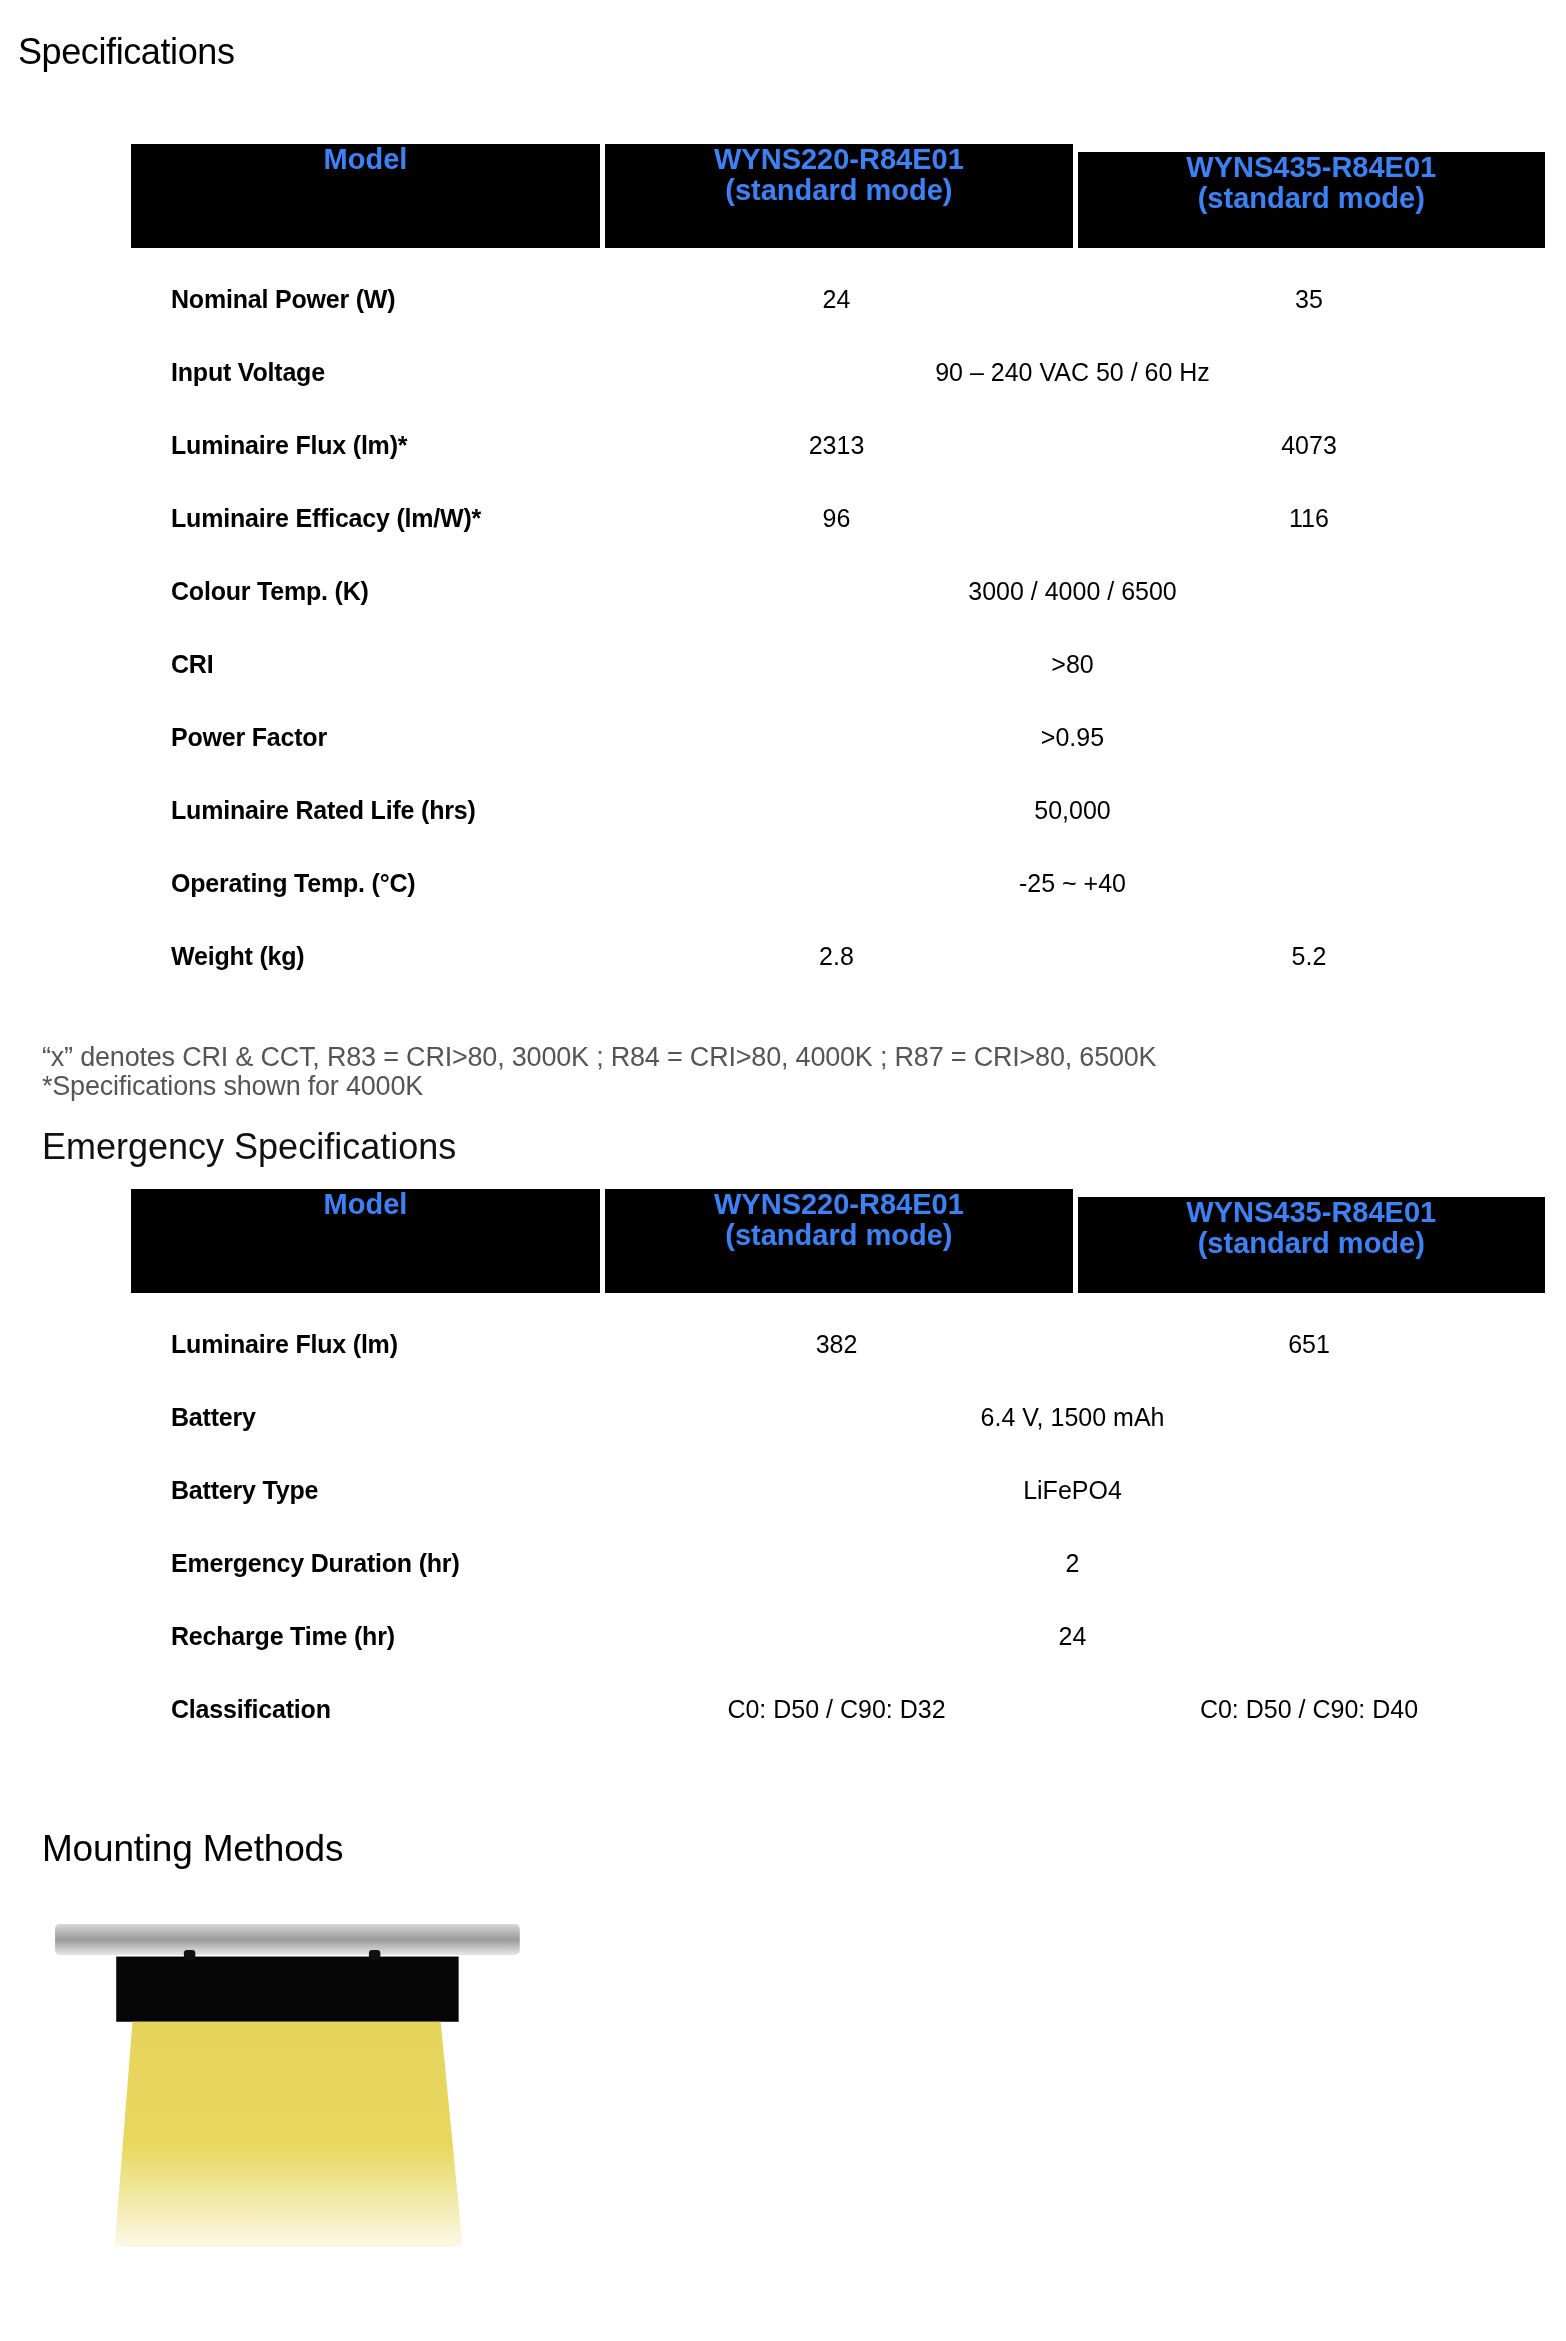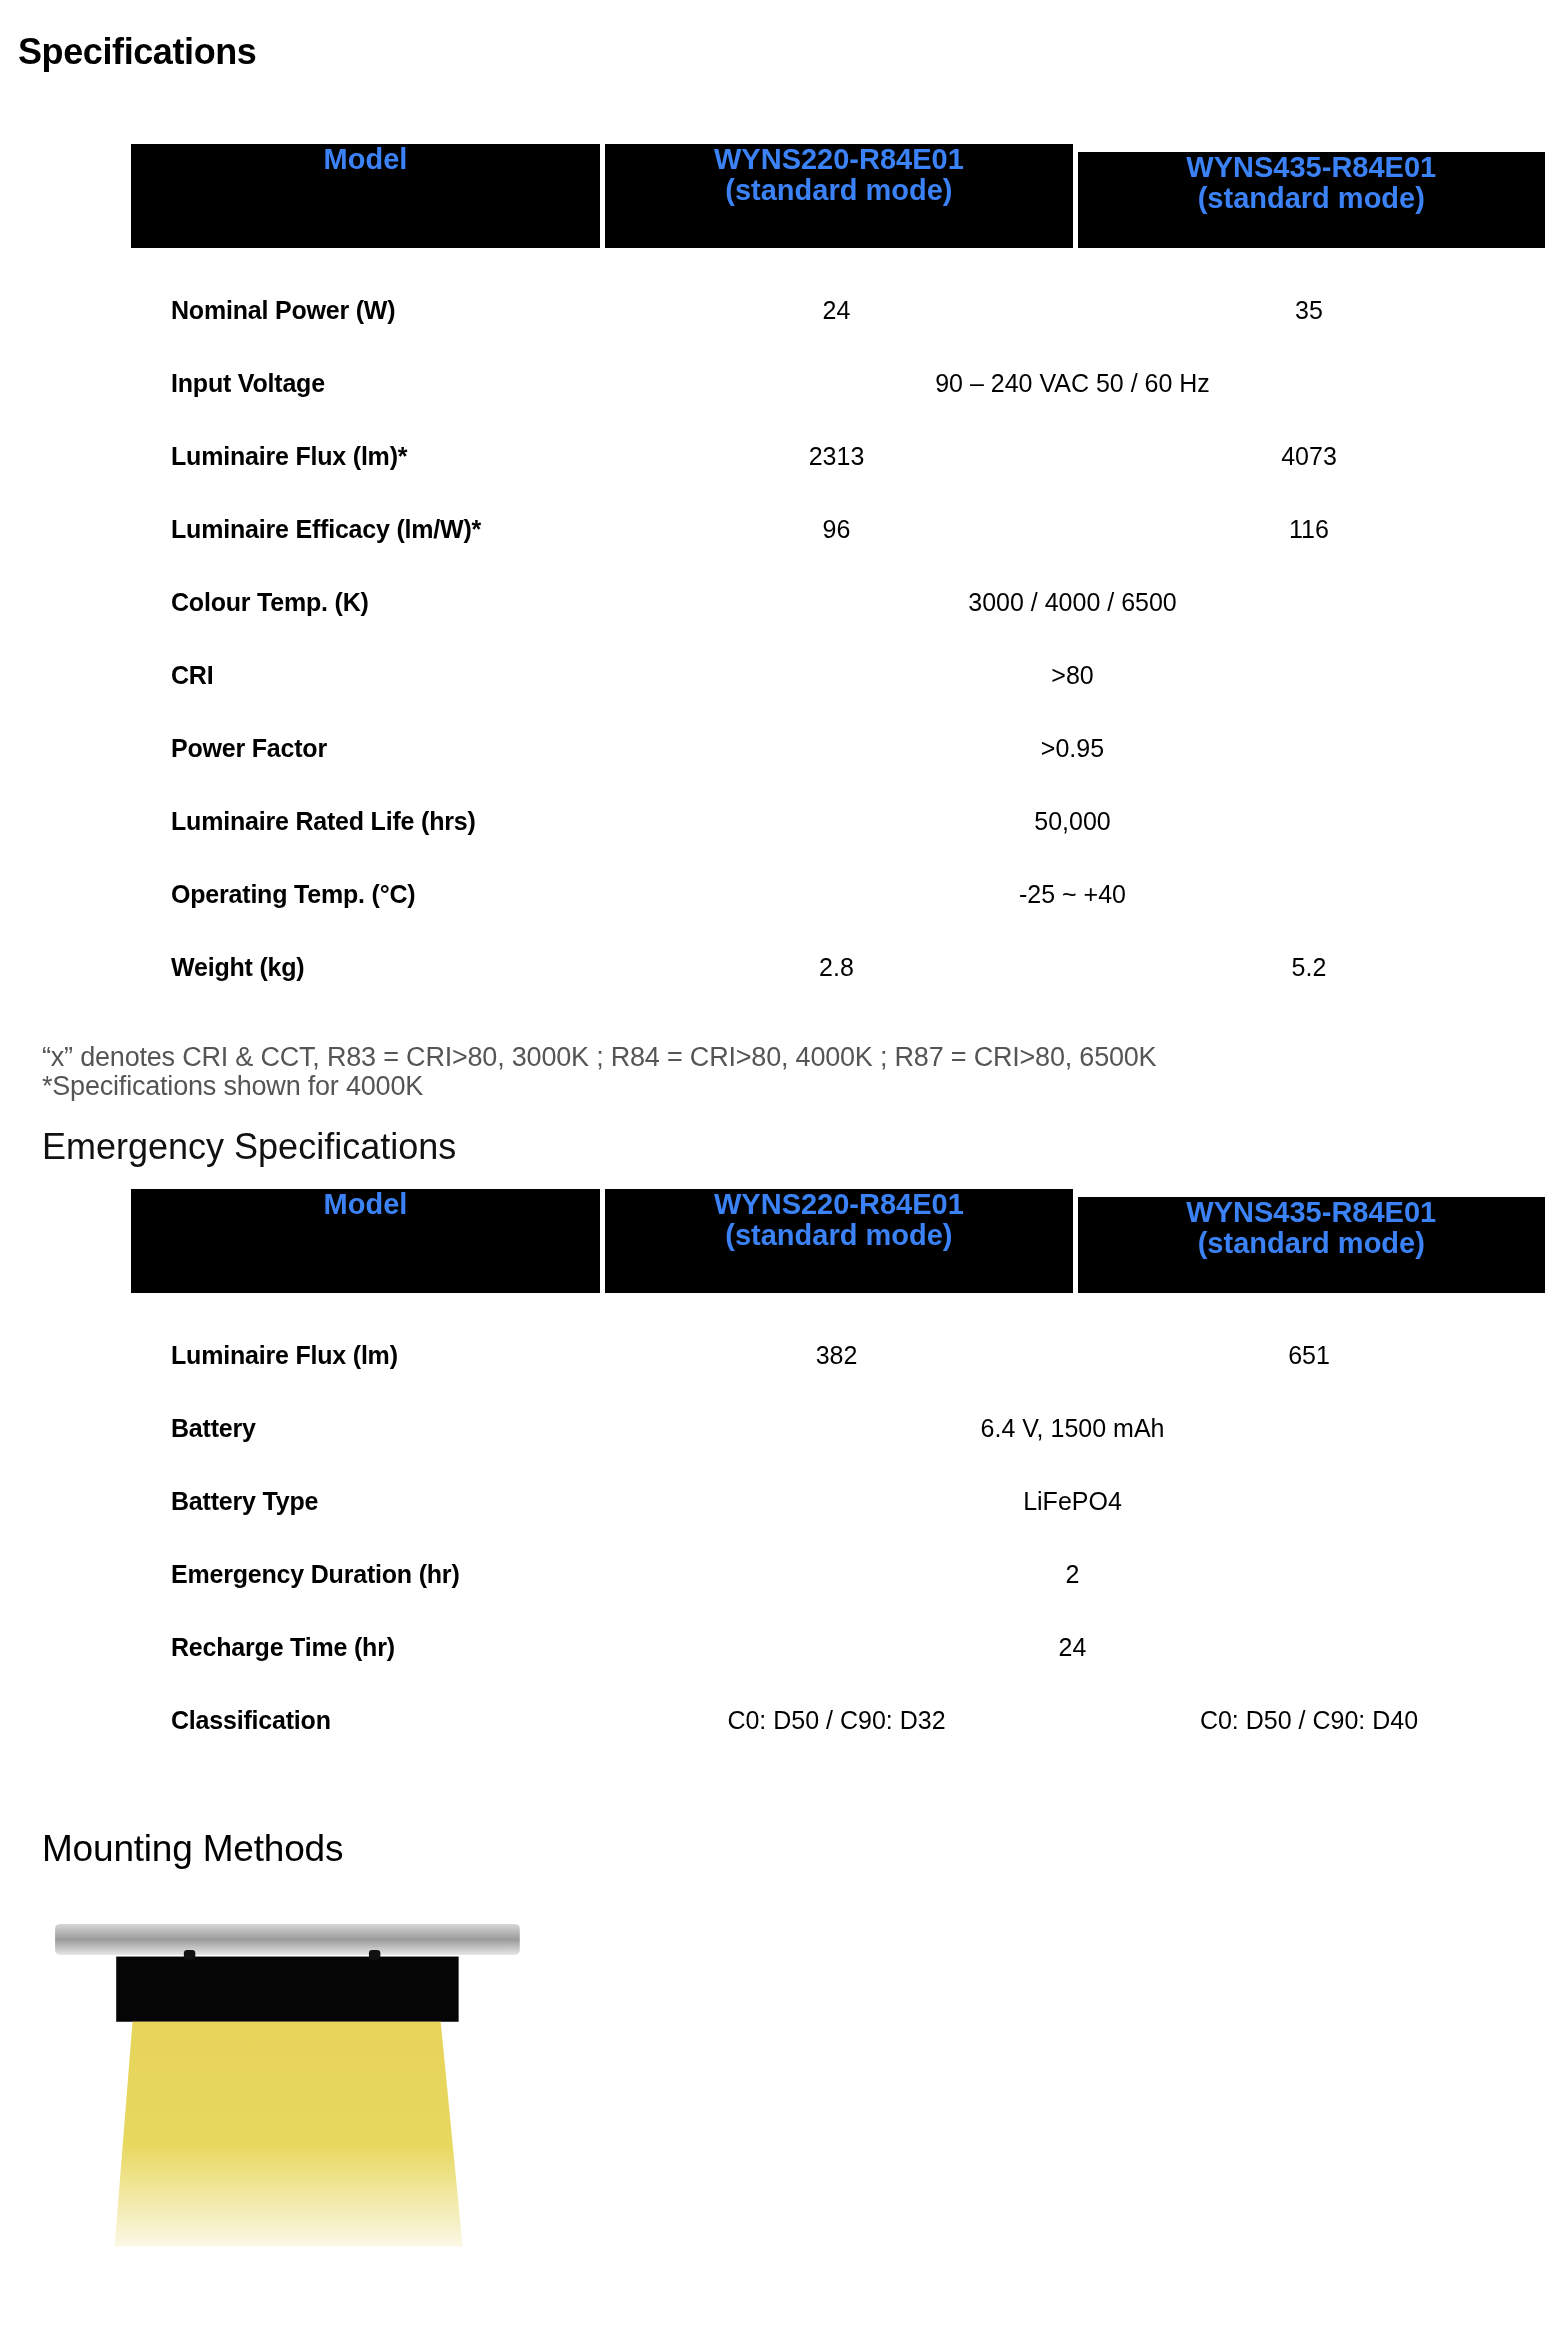--- a/index.html
+++ b/index.html
@@ -1,32 +1,32 @@
 <!DOCTYPE html>
 <html style="font-size:13px"><head>
 <meta charset="utf-8">
 <style>
   html, body { margin: 0; padding: 0; background: #ffffff; }
   body { width: 1567px; height: 2342px; position: relative; overflow: hidden;
          font-family: "Liberation Sans", sans-serif; color: #000; }
-  .h1 { position: absolute; left: 18px; top: 31px; font-size: 36px; font-weight: bold; letter-spacing: -0.4px; }
+  .h1 { position: absolute; left: 18px; top: 31px; font-size: 36px; font-weight: normal; letter-spacing: -0.4px; }
   .spec-table { position: absolute; left: 131px; width: 1414px; border-collapse: separate; border-spacing: 0; }
   .spec-table .hdr { display: flex; height: 104px; }
   .spec-table .hdr .hc { background: #000; color: #3b82f6; font-weight: bold; font-size: 29px;
        display: flex; flex-direction: column; align-items: center; 
        line-height: 31px; text-align: center; box-sizing: border-box; }
   .hc.c0 { width: 469px; padding-bottom: 29px; }
   .hc.c1 { width: 468px; margin-left: 4.9px; }
   .hc.c2 { width: 467px; margin-left: 4.9px; margin-top: 8px; }
   .row { display: flex; height: 73px; align-items: center; font-size: 25px; }
   .row .lbl { width: 469px; padding-left: 40px; box-sizing: border-box; font-weight: bold; letter-spacing: -0.2px; }
   .row .v { width: 473px; text-align: center; }
   .row .v2 { width: 472px; text-align: center; }
   .row .span { width: 945px; text-align: center; }
-  .rows { padding-top: 26px; }
+  .rows { padding-top: 15px; }
   .note { position: absolute; left: 42px; font-size: 27px; color: #555; font-weight: 300; line-height: 29px; letter-spacing: -0.2px; }
   .subhead { position: absolute; left: 42px; font-size: 36px; color: #111; }
   .h2 { position: absolute; left: 42px; top: 1828px; font-size: 37px; font-weight: normal; letter-spacing: -0.2px; }
   .mount { position: absolute; left: 51px; top: 1922px; width: 481px; height: 343px; }
 </style>
 </head>
 <body>
 
 <div class="h1">Specifications</div>
 

